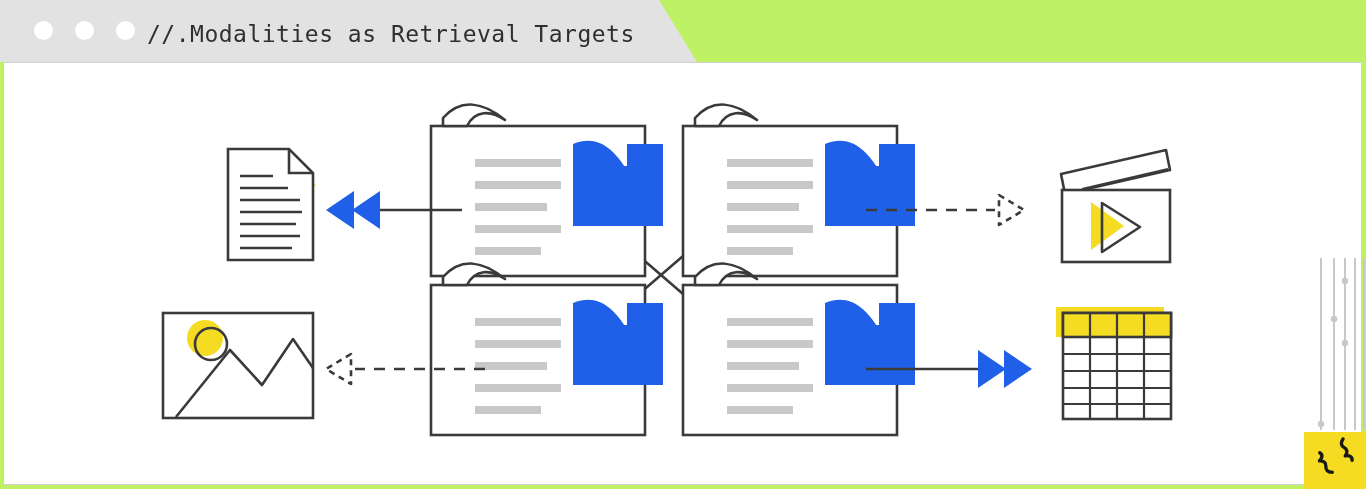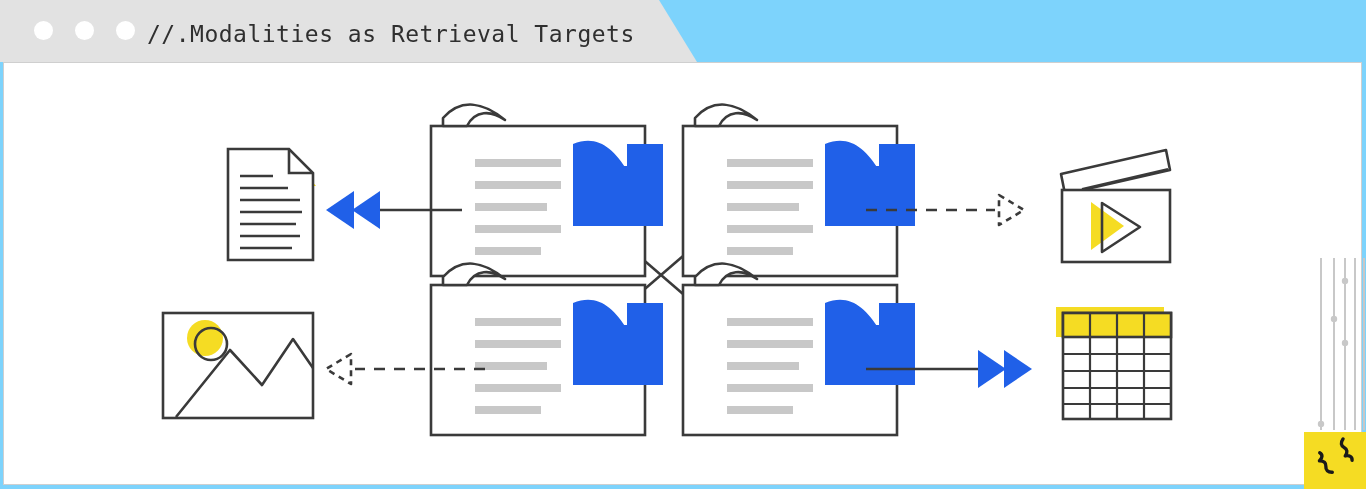--- a/index.html
+++ b/index.html
@@ -5,21 +5,21 @@
 <style>
   html,body{margin:0;padding:0;background:#ffffff;}
   body{
     font-family:"DejaVu Sans Mono","Liberation Mono",monospace;
     -webkit-font-smoothing:antialiased;
   }
   .screen{
     position:relative;
     width:1366px;
     height:489px;
-    background:#7dd3fc;
+    background:#bef264;
     overflow:hidden;
   }
 
   
   .titlebar{
     position:absolute;
     left:0; top:0;
     width:1366px; height:62px;
     background:#e2e2e2;
     clip-path:polygon(0 0, 659px 0, 697px 62px, 0 62px);

